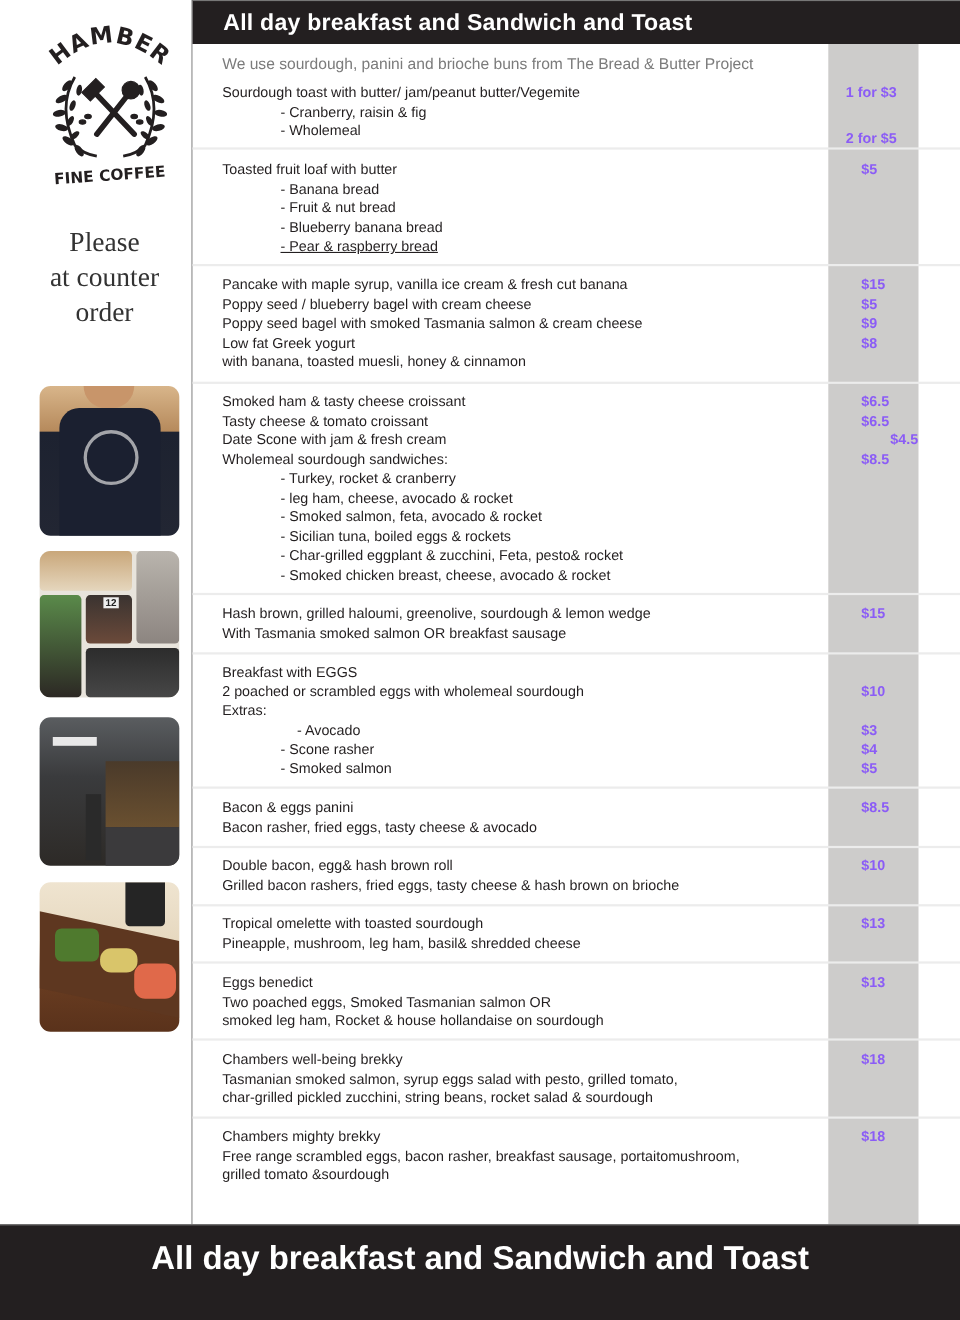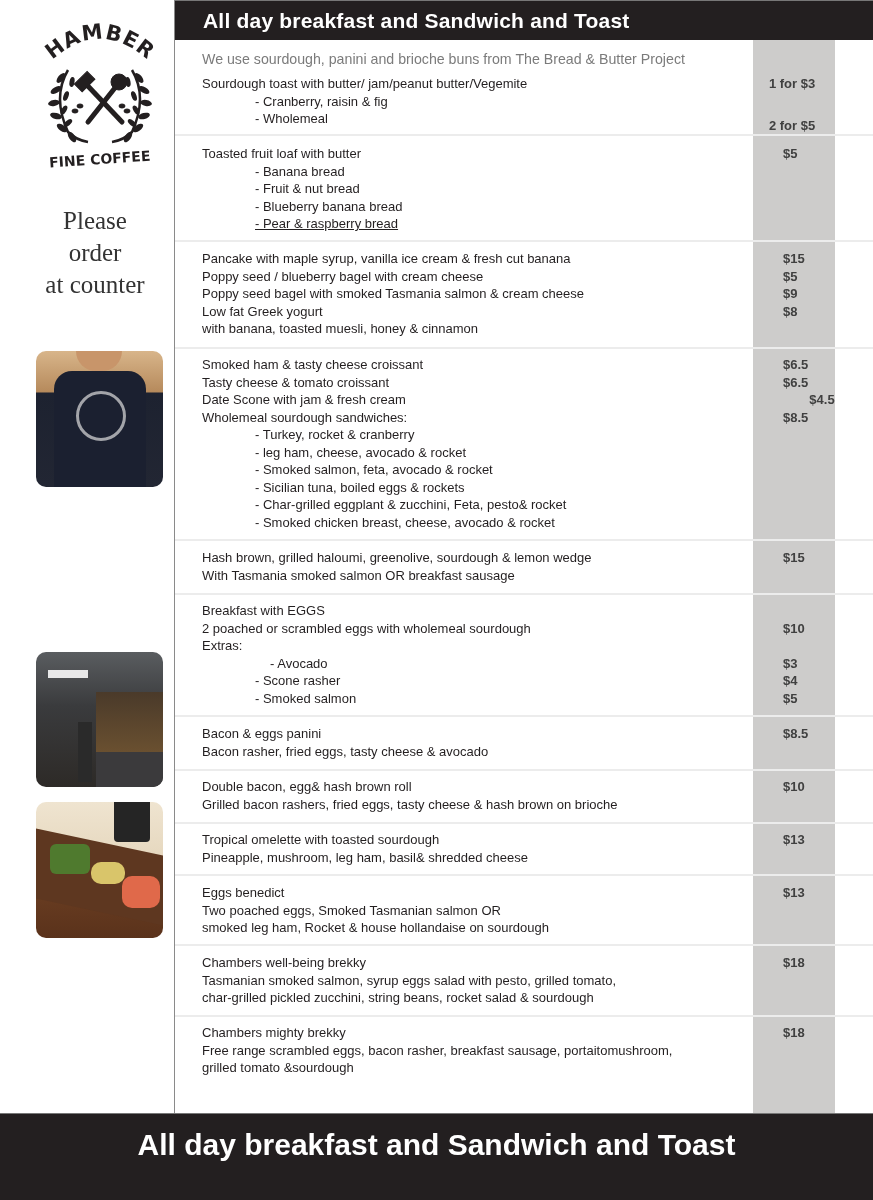--- a/index.html
+++ b/index.html
@@ -47,21 +47,21 @@
   }
 
   .section { position: absolute; left: 175px; width: 698px; }
   .section-sep { position: absolute; left: 175px; width: 698px; height: 2px; background: #ececec; }
 
   .line {
     position: absolute; left: 27px; font-size: 13px; color: #231f20; white-space: nowrap; line-height: 17.5px;
   }
   .line.sub { left: 80px; }
   .price {
-    position: absolute; left: 578px; width: 78px; font-size: 13px; font-weight: bold; color: #404040; white-space: nowrap; line-height: 17.5px;
+    position: absolute; left: 578px; width: 78px; font-size: 13px; font-weight: bold; color: #8b5cf6; white-space: nowrap; line-height: 17.5px;
   }
 
   .footer-bar {
     position: absolute; left: 0; top: 1113px; width: 873px; height: 87px;
     background: #231f20; border-top: 1px solid #777;
   }
   .footer-title {
     position: absolute; left: 0; top: 14px; width: 873px; text-align: center;
     font-family: "Liberation Sans", sans-serif; font-weight: bold; font-size: 30px; color: #ffffff;
   }
@@ -113,30 +113,39 @@
         <ellipse cx="45" cy="99" rx="3" ry="2"></ellipse>
         <ellipse cx="92" cy="94" rx="3" ry="2"></ellipse>
         <ellipse cx="97" cy="99" rx="3" ry="2"></ellipse>
       </g>
       <text x="70" y="152" text-anchor="middle" font-family="DejaVu Sans, sans-serif" font-weight="bold" font-size="14" fill="#231f20" transform="rotate(-4 70 150)">FINE COFFEE</text>
     </svg>
   </div>
 
   <div class="order-text">
     <div>Please</div>
+    <div>at counter</div>
     <div>order</div>
-    <div>at counter</div>
   </div>
 
   <div class="photo photo-1">
     <div style="position:absolute;left:18px;top:20px;width:92px;height:116px;background:#1b2030;border-radius:18px 18px 0 0;"></div>
     <div style="position:absolute;left:40px;top:0;width:46px;height:20px;background:#c8956a;border-radius:0 0 20px 20px;"></div>
     <div class="tshirt-emblem"></div>
   </div>
 
+  <div class="photo photo-2">
+    <div class="collage-cell" style="left:0;top:0;width:84px;height:36px;background:linear-gradient(180deg,#c9a77a,#e5d6bd);"></div>
+    <div class="collage-cell" style="left:88px;top:0;width:39px;height:84px;background:linear-gradient(180deg,#b9b4ad,#8c8580);"></div>
+    <div class="collage-cell" style="left:0;top:40px;width:38px;height:93px;background:linear-gradient(180deg,#5a8a4a,#2c2824);"></div>
+    <div class="collage-cell" style="left:42px;top:40px;width:42px;height:44px;background:linear-gradient(180deg,#3a3330,#6b4a3a);">
+      <span style="position:absolute;left:16px;top:2px;font-size:9px;font-weight:bold;background:#eee;color:#222;padding:0 2px;">12</span>
+    </div>
+    <div class="collage-cell" style="left:42px;top:88px;width:85px;height:45px;background:linear-gradient(180deg,#2c2c2c,#474747);"></div>
+  </div>
 
   <div class="photo photo-3">
     <div style="position:absolute;left:12px;top:18px;width:40px;height:8px;background:#e8e8e8;"></div>
     <div style="position:absolute;left:60px;top:40px;width:67px;height:60px;background:linear-gradient(180deg,#4a3a2a,#6a5030);"></div>
     <div style="position:absolute;left:60px;top:100px;width:67px;height:35px;background:#3b3a3c;"></div>
     <div style="position:absolute;left:42px;top:70px;width:14px;height:60px;background:#2a2a2a;"></div>
   </div>
 
   <div class="photo photo-4">
     <div style="position:absolute;left:78px;top:0;width:36px;height:40px;background:#252525;border-radius:0 0 4px 4px;"></div>

